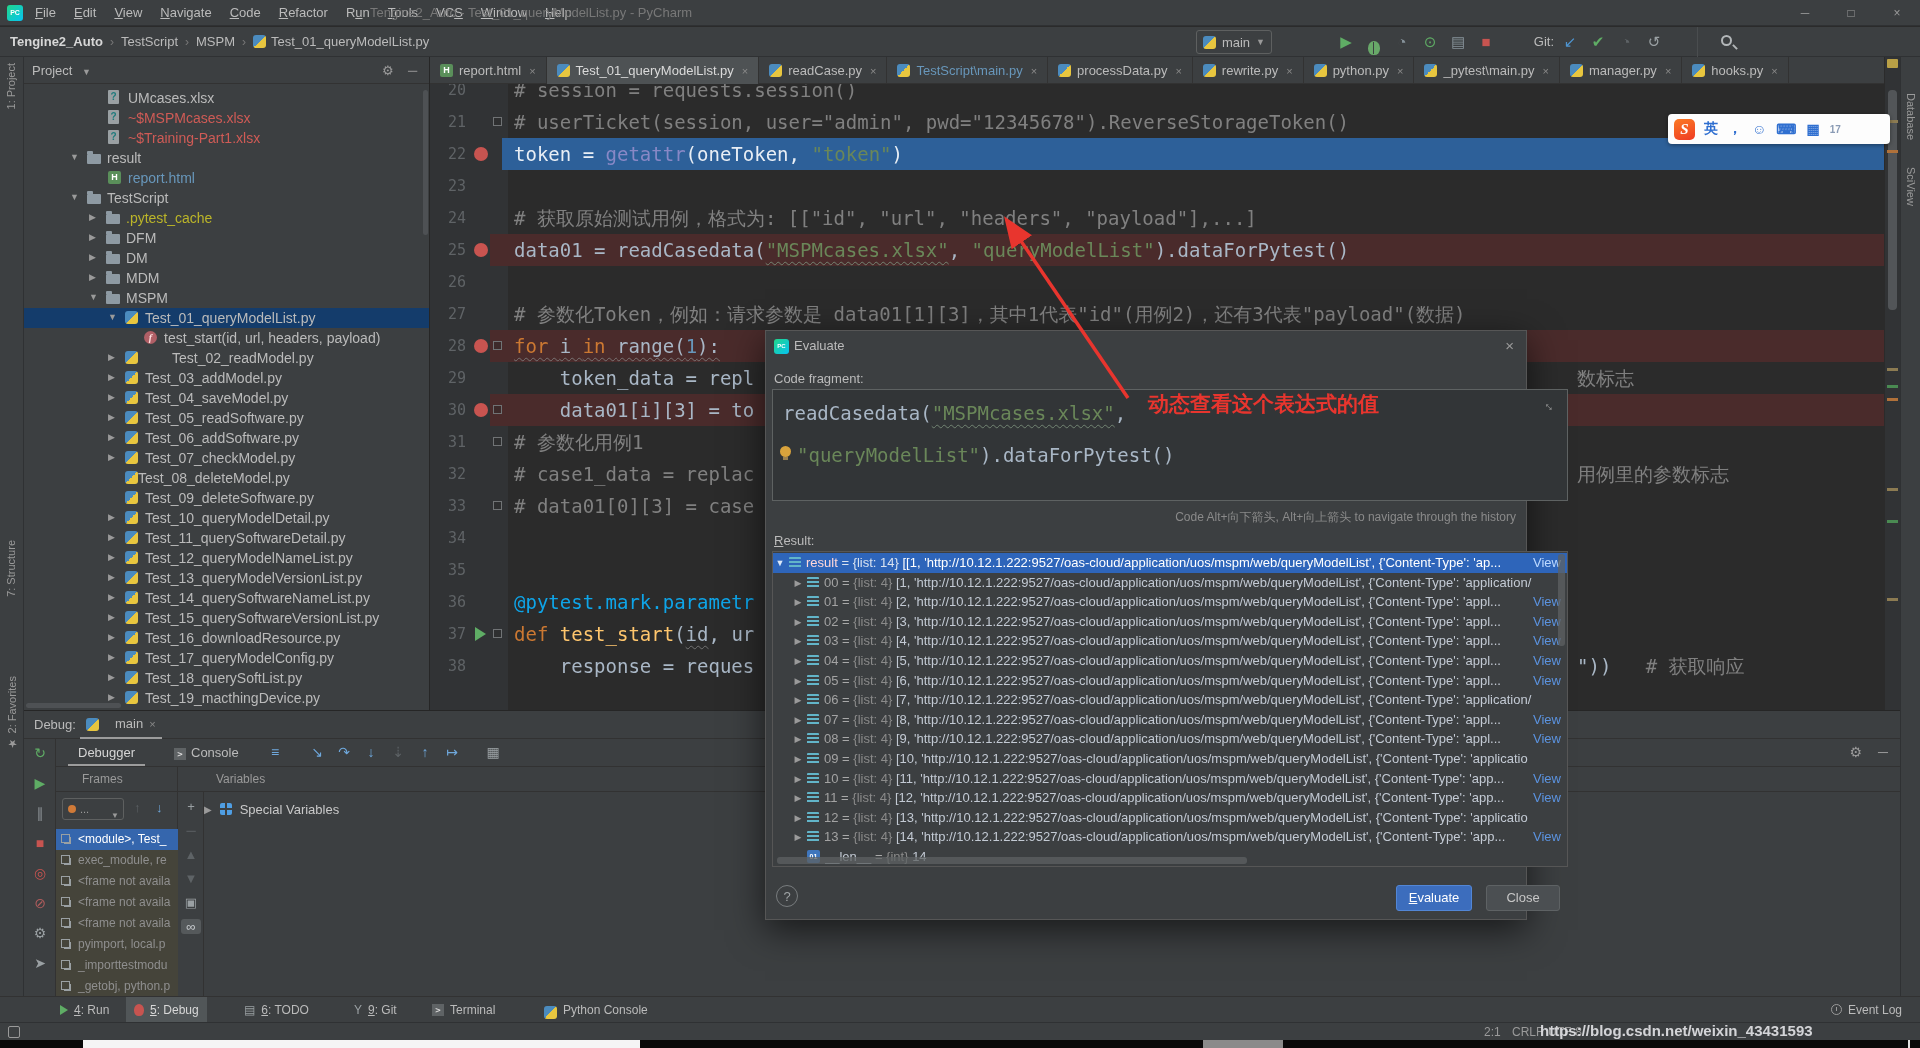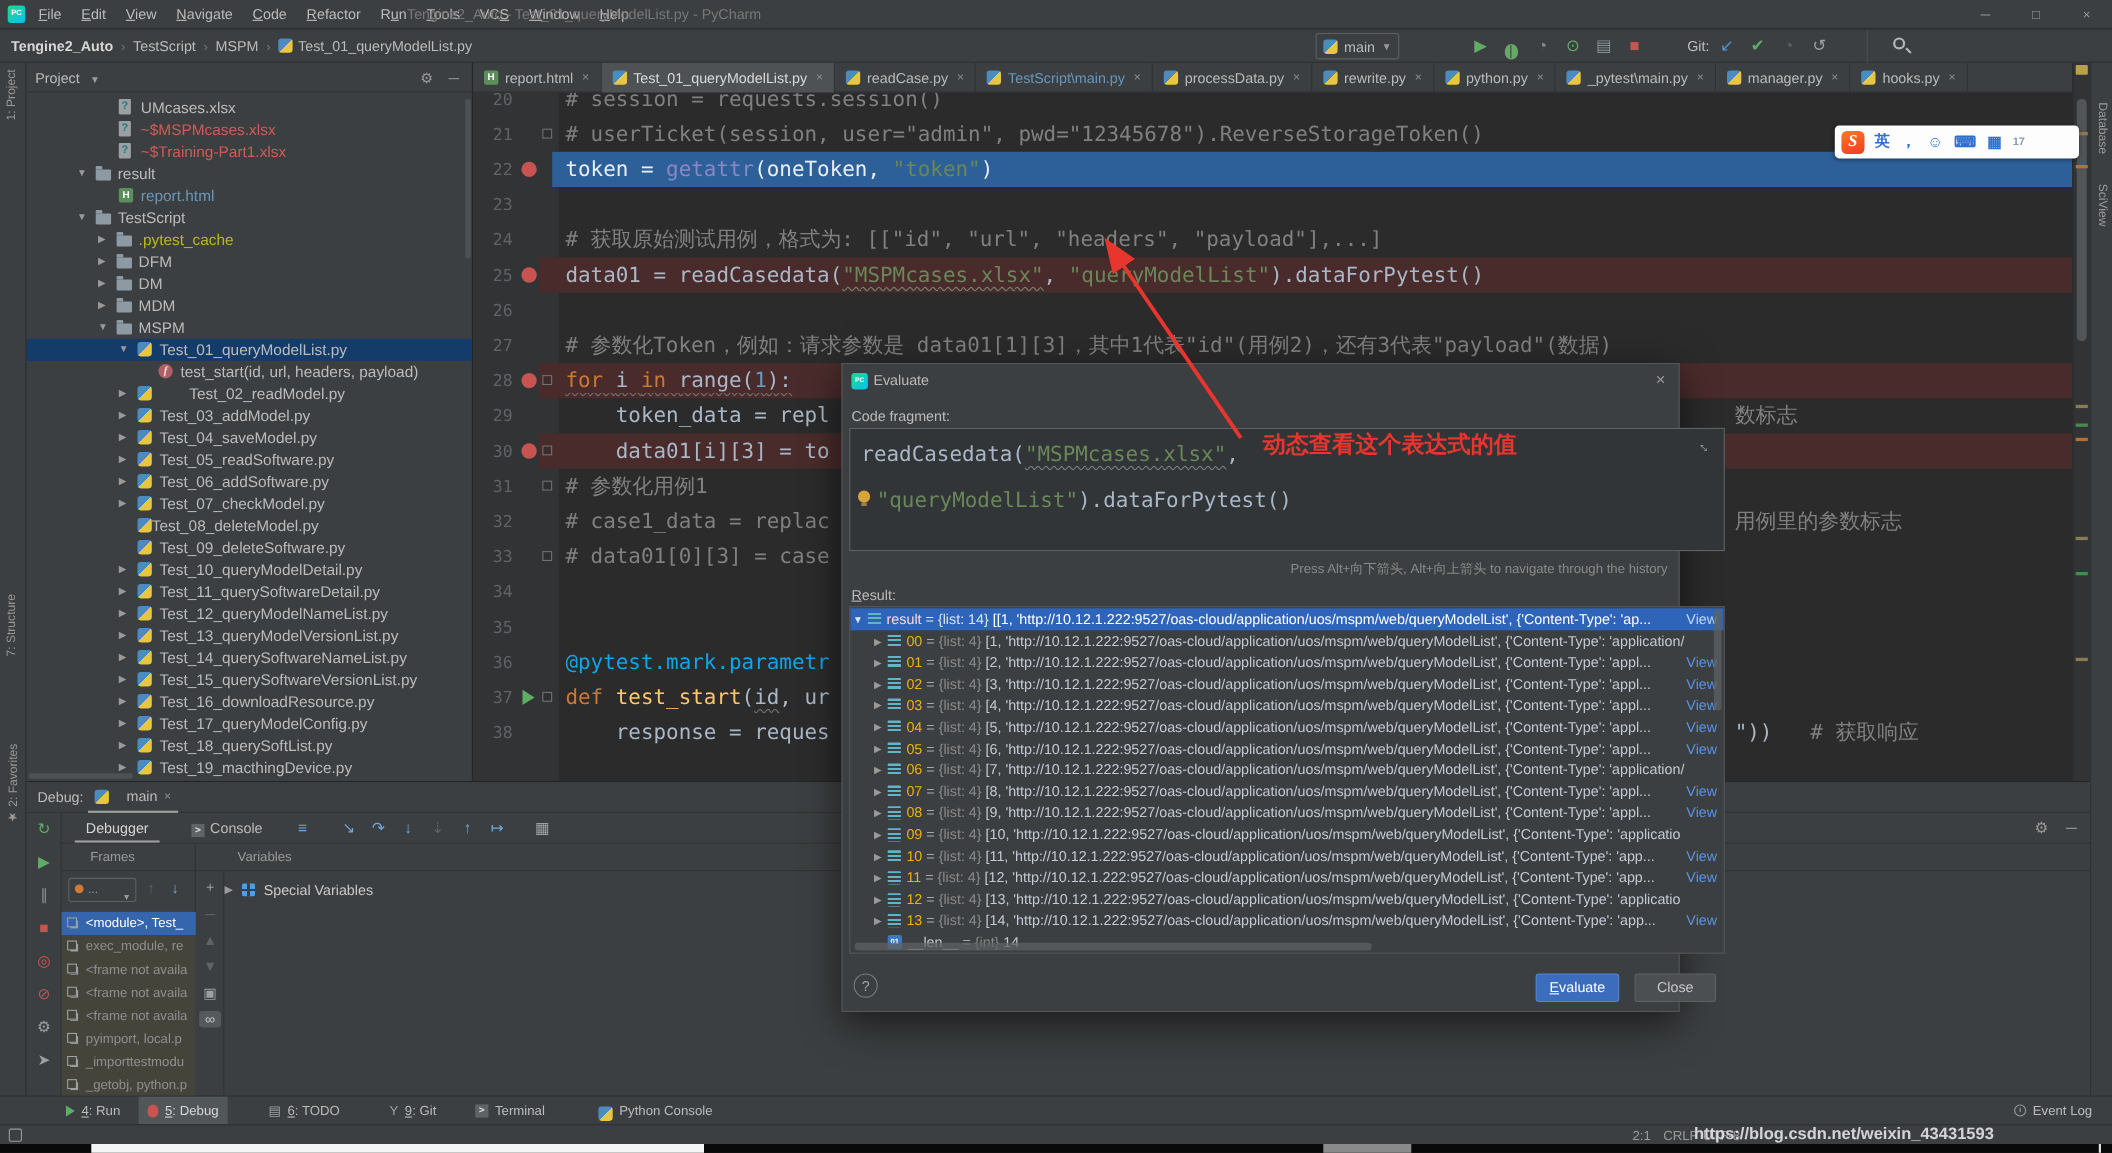--- a/index.html
+++ b/index.html
@@ -164,21 +164,21 @@
   #result-box { left:6px; top:220px; width:796px; height:316px; background:#3c3f41; border:1px solid #565656; overflow:hidden;}
   .r-row { position:absolute; left:0; width:794px; height:20px; font-size:13px; line-height:20px; white-space:nowrap; display:flex;}
   .r-row.selected { background:#2e65ba;}
   .r-caret { width:14px; text-align:center; font-size:9px; color:#9a9a9a; flex:none;}
   .r-row.selected .r-caret { color:#dce8f8;}
   .list-ic { width:12px; height:12px; margin:4px 5px 0 2px; flex:none;
     background:repeating-linear-gradient(to bottom,#62b5c9 0 2px,transparent 2px 4px); border-radius:1px;}
   .badge-ic { width:13px; height:13px; margin:3px 5px 0 2px; flex:none; background:#3f76bd; border-radius:2px;
     color:#fff; font:bold 7px/13px "Liberation Sans",sans-serif; text-align:center;}
   .r-text { flex:1; overflow:hidden; white-space:nowrap;}
-  .r-name { color:#eab308; } .r-row.selected .r-name { color:#ffd7d9;}
+  .r-name { color:#a3a3a3; } .r-row.selected .r-name { color:#ffd7d9;}
   .r-eq { color:#a9a9a9;} .r-type { color:#8a8a8a;} .r-val { color:#c3cad4;}
   .r-row.selected .r-eq, .r-row.selected .r-type { color:#d8e2f0;}
   .r-row.selected .r-val { color:#ffffff;}
   .r-view { flex:none; color:#5b93e0; padding:0 6px 0 2px;}
   .r-row.selected .r-view { color:#bdd9ff;}
   #res-vscroll { position:absolute; right:2px; top:2px; width:7px; height:92px; background:#5d6163; border-radius:3px; opacity:.75;}
   #res-hscroll { position:absolute; left:4px; bottom:2px; width:470px; height:7px; background:#5d6163; border-radius:3px; opacity:.75;}
   #dlg-help { left:10px; top:554px; width:22px; height:22px; border:1px solid #787c7e; border-radius:50%;
     color:#a0a4a6; font-size:13px; text-align:center; line-height:21px;}
   .dlg-btn { position:absolute; top:554px; height:26px; border-radius:3px; font-size:13px; text-align:center; line-height:24px;}
@@ -713,21 +713,21 @@
   </div>
   <div class="abs" id="dlg-frag-label">Code fragment:</div>
   <div class="abs" id="code-box">
     <div id="dlg-code">
         <div class="dlg-code-line" style="top: 12px;"><span class="c-plain">readCasedata(</span><span class="c-str wavy">"MSPMcases.xlsx"</span><span class="c-plain">,</span></div>
         <div class="dlg-code-line" style="top: 54px; left: 24px;"><span class="c-str">"queryModelList"</span><span class="c-plain">).dataForPytest()</span></div>
       </div>
     <span id="bulb"></span>
     <span id="expand-ic">↔</span>
   </div>
-  <div class="abs" id="dlg-hint">Press Alt+向下箭头, Alt+向上箭头 to navigate through the history</div>
+  <div class="abs" id="dlg-hint">Code Alt+向下箭头, Alt+向上箭头 to navigate through the history</div>
   <div class="abs" id="dlg-result-label"><u>R</u><span id="result-label-rest">esult:</span></div>
   <div class="abs" id="result-box">
     <div id="result-rows">
         <div class="r-row selected" style="top: 1px;">
           <span class="r-caret">▼</span>
           <span class="list-ic"></span>
           <span class="r-text"><span class="r-name">result</span><span class="r-eq"> = </span><span class="r-type">{list: 14} </span><span class="r-val">[[1, 'http://10.12.1.222:9527/oas-cloud/application/uos/mspm/web/queryModelList', {'Content-Type': 'ap...</span></span>
           <span class="r-view">View</span>
         </div>
         <div class="r-row" style="top: 20.6px;">

